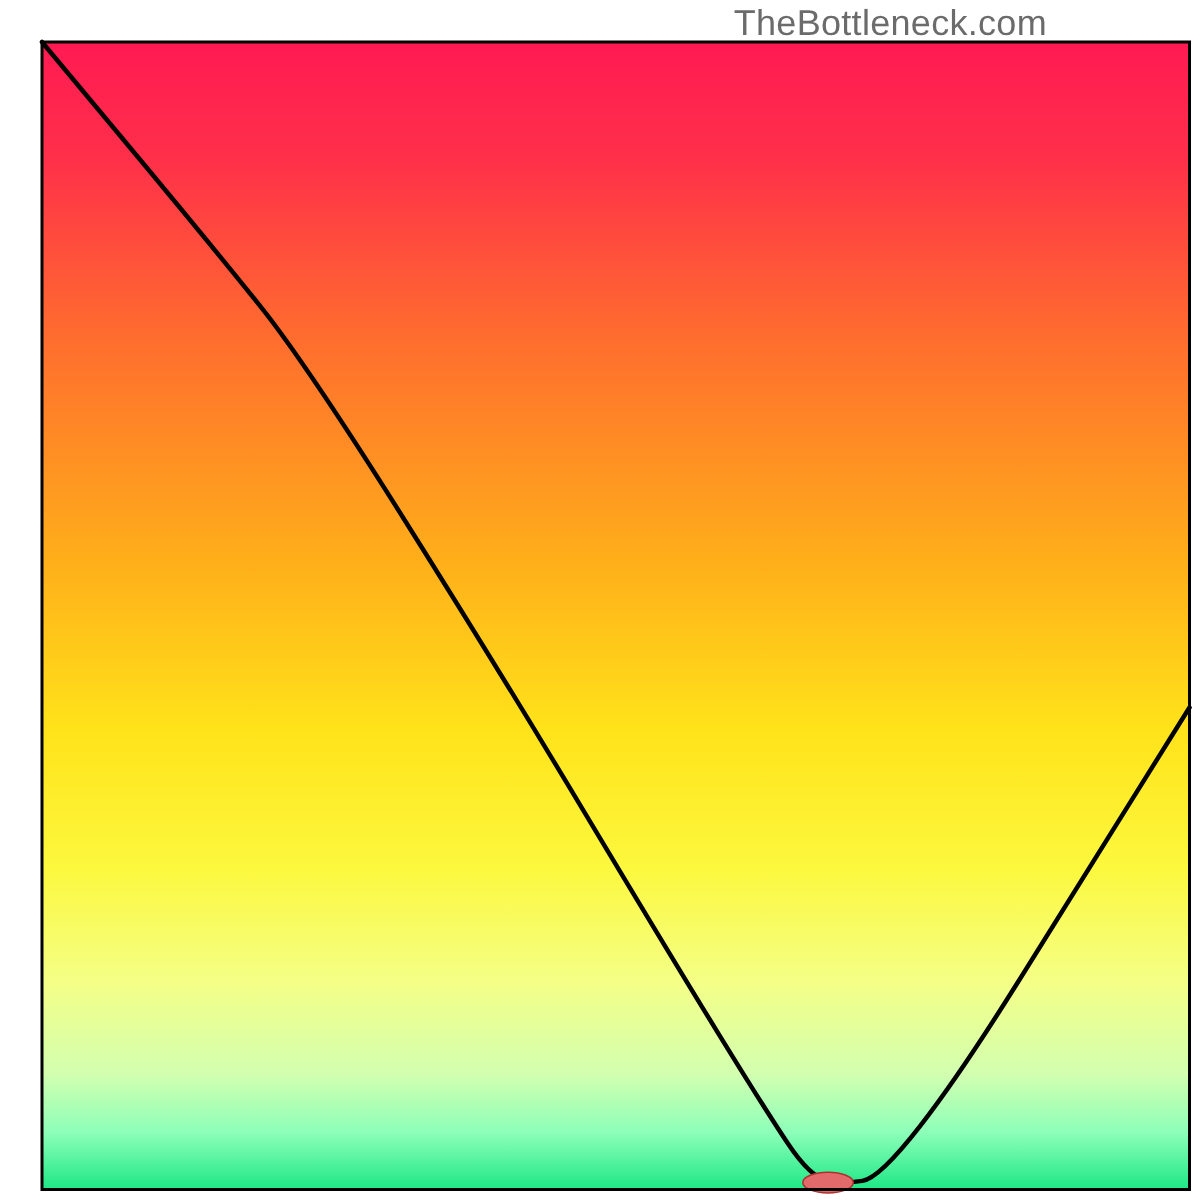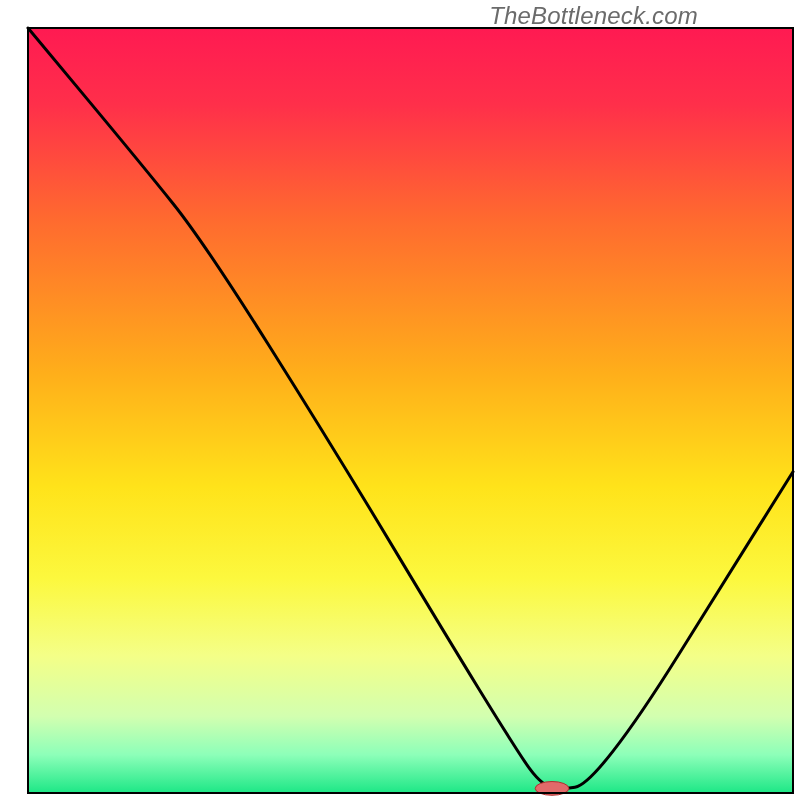--- a/index.html
+++ b/index.html
@@ -7,21 +7,20 @@
     padding: 0;
     width: 800px;
     height: 800px;
     background: #ffffff;
     overflow: hidden;
   }
   .chart-container {
     position: relative;
     width: 708px;
     height: 800px;
-    font-style: italic;
   }
   .watermark {
     position: absolute;
     top: 2px;
     right: 10px;
     font-family: Arial, Helvetica, sans-serif;
     font-size: 24px;
     font-weight: 500;
     color: #6b6b6b;
     z-index: 10;

